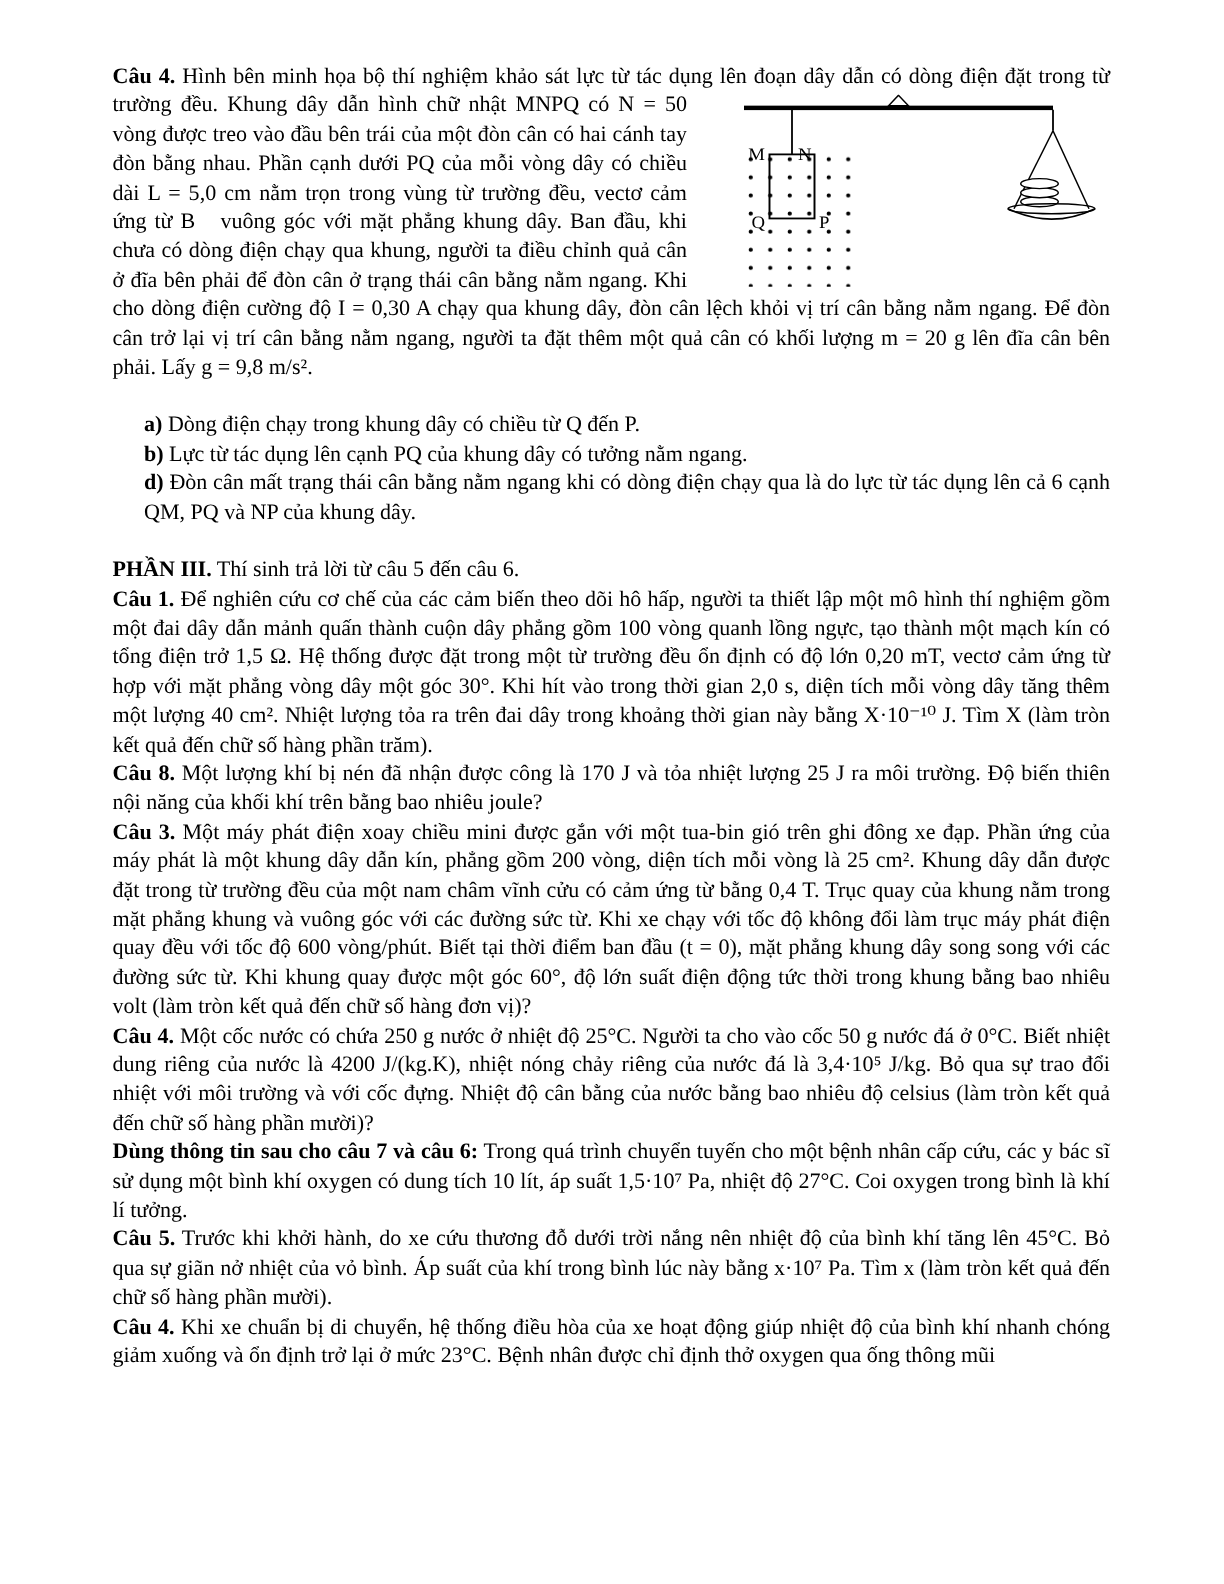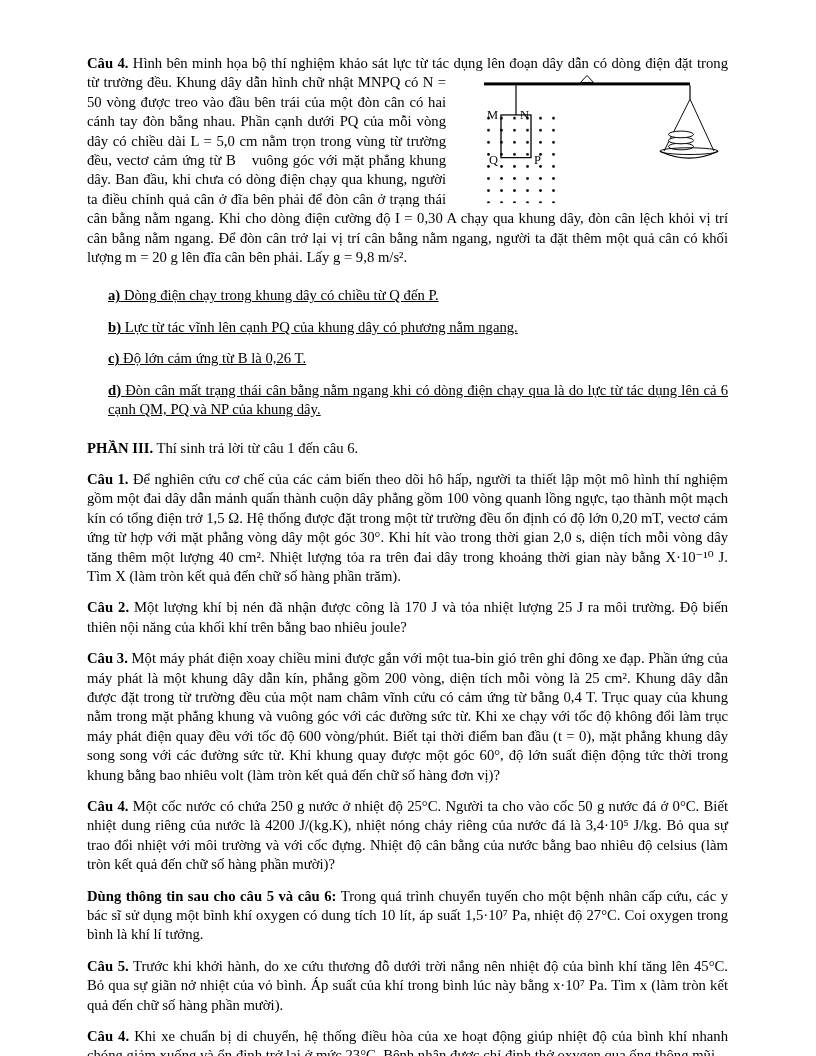--- a/index.html
+++ b/index.html
@@ -11,30 +11,30 @@
   }
   .page {
     width: 816px; height: 1056px;
     padding: 42px 76px 20px 75px;
     font-family: "Liberation Serif", "DejaVu Serif", serif;
     font-size: 14.7px;
     line-height: 19.4px;
     color: #000000;
     text-align: justify;
   }
-  p { margin: 12px; padding: 0; }
+  p { margin: 0; padding: 0; }
   b { font-weight: 700; }
   .figure {
     float: right;
     width: 272px;
     height: 130px;
     margin: 2px 0 2px 10px;
   }
   .figure svg { display: block; }
-  .options { margin-top: 19px; text-decoration: underline; }
+  .options { margin-top: 19px; }
   .option { padding-left: 21px; }
   .section-heading { margin-top: 19px; }
   svg text {
     font-family: "Liberation Serif", "DejaVu Serif", serif;
     font-size: 12.5px;
     fill: #000000;
   }
   svg line, svg path { stroke: #000000; }
 </style>
 </head>
@@ -73,34 +73,33 @@
       <ellipse cx="225" cy="70.5" rx="12.5" ry="3.6" fill="#fff" stroke="#000"></ellipse>
       <ellipse cx="225" cy="64" rx="12.5" ry="3.6" fill="#fff" stroke="#000"></ellipse>
 
       <ellipse cx="233" cy="82" rx="29" ry="3.6" fill="none" stroke="#000"></ellipse>
       <path d="M204,82 Q233,97 262,82" fill="none" stroke-width="1.2"></path>
     </svg>
       </span><span>trường đều. Khung dây dẫn hình chữ nhật MNPQ có N = 50 vòng được treo vào đầu bên trái của một đòn cân có hai cánh tay đòn bằng nhau. Phần cạnh dưới PQ của mỗi vòng dây có chiều dài L = 5,0 cm nằm trọn trong vùng từ trường đều, vectơ cảm ứng từ B⃗ vuông góc với mặt phẳng khung dây. Ban đầu, khi chưa có dòng điện chạy qua khung, người ta điều chỉnh quả cân ở đĩa bên phải để đòn cân ở trạng thái cân bằng nằm ngang. Khi cho dòng điện cường độ I = 0,30 A chạy qua khung dây, đòn cân lệch khỏi vị trí cân bằng nằm ngang. Để đòn cân trở lại vị trí cân bằng nằm ngang, người ta đặt thêm một quả cân có khối lượng m = 20 g lên đĩa cân bên phải. Lấy g = 9,8 m/s².</span></p>
 
   <div class="options">
     <p class="option"><b>a)</b> <span>Dòng điện chạy trong khung dây có chiều từ Q đến P.</span></p>
-    <p class="option"><b>b)</b> <span>Lực từ tác vĩnh lên cạnh PQ của khung dây có phương nằm ngang.</span></p>
-    <p class="option"><b>c)</b> <span>Độ lớn cảm ứng từ B là 0,26 T.</span></p>
+    <p class="option"><b>b)</b> <span>Lực từ tác dụng lên cạnh PQ của khung dây có tưởng nằm ngang.</span></p>
     <p class="option"><b>d)</b> <span>Đòn cân mất trạng thái cân bằng nằm ngang khi có dòng điện chạy qua là do lực từ tác dụng lên cả 6 cạnh QM, PQ và NP của khung dây.</span></p>
   </div>
 
-  <p class="para section-heading"><b>PHẦN III.</b> <span>Thí sinh trả lời từ câu 1 đến câu 6.</span></p>
+  <p class="para section-heading"><b>PHẦN III.</b> <span>Thí sinh trả lời từ câu 5 đến câu 6.</span></p>
 
   <p class="para"><b>Câu 1.</b> <span>Để nghiên cứu cơ chế của các cảm biến theo dõi hô hấp, người ta thiết lập một mô hình thí nghiệm gồm một đai dây dẫn mảnh quấn thành cuộn dây phẳng gồm 100 vòng quanh lồng ngực, tạo thành một mạch kín có tổng điện trở 1,5 Ω. Hệ thống được đặt trong một từ trường đều ổn định có độ lớn 0,20 mT, vectơ cảm ứng từ hợp với mặt phẳng vòng dây một góc 30°. Khi hít vào trong thời gian 2,0 s, diện tích mỗi vòng dây tăng thêm một lượng 40 cm². Nhiệt lượng tỏa ra trên đai dây trong khoảng thời gian này bằng X·10⁻¹⁰ J. Tìm X (làm tròn kết quả đến chữ số hàng phần trăm).</span></p>
 
-  <p class="para"><b>Câu 2.</b> <span>Một lượng khí bị nén đã nhận được công là 170 J và tỏa nhiệt lượng 25 J ra môi trường. Độ biến thiên nội năng của khối khí trên bằng bao nhiêu joule?</span></p>
+  <p class="para"><b>Câu 8.</b> <span>Một lượng khí bị nén đã nhận được công là 170 J và tỏa nhiệt lượng 25 J ra môi trường. Độ biến thiên nội năng của khối khí trên bằng bao nhiêu joule?</span></p>
 
   <p class="para"><b>Câu 3.</b> <span>Một máy phát điện xoay chiều mini được gắn với một tua-bin gió trên ghi đông xe đạp. Phần ứng của máy phát là một khung dây dẫn kín, phẳng gồm 200 vòng, diện tích mỗi vòng là 25 cm². Khung dây dẫn được đặt trong từ trường đều của một nam châm vĩnh cửu có cảm ứng từ bằng 0,4 T. Trục quay của khung nằm trong mặt phẳng khung và vuông góc với các đường sức từ. Khi xe chạy với tốc độ không đổi làm trục máy phát điện quay đều với tốc độ 600 vòng/phút. Biết tại thời điểm ban đầu (t = 0), mặt phẳng khung dây song song với các đường sức từ. Khi khung quay được một góc 60°, độ lớn suất điện động tức thời trong khung bằng bao nhiêu volt (làm tròn kết quả đến chữ số hàng đơn vị)?</span></p>
 
   <p class="para"><b>Câu 4.</b> <span>Một cốc nước có chứa 250 g nước ở nhiệt độ 25°C. Người ta cho vào cốc 50 g nước đá ở 0°C. Biết nhiệt dung riêng của nước là 4200 J/(kg.K), nhiệt nóng chảy riêng của nước đá là 3,4·10⁵ J/kg. Bỏ qua sự trao đổi nhiệt với môi trường và với cốc đựng. Nhiệt độ cân bằng của nước bằng bao nhiêu độ celsius (làm tròn kết quả đến chữ số hàng phần mười)?</span></p>
 
-  <p class="para"><b>Dùng thông tin sau cho câu 5 và câu 6:</b> <span>Trong quá trình chuyển tuyến cho một bệnh nhân cấp cứu, các y bác sĩ sử dụng một bình khí oxygen có dung tích 10 lít, áp suất 1,5·10⁷ Pa, nhiệt độ 27°C. Coi oxygen trong bình là khí lí tưởng.</span></p>
+  <p class="para"><b>Dùng thông tin sau cho câu 7 và câu 6:</b> <span>Trong quá trình chuyển tuyến cho một bệnh nhân cấp cứu, các y bác sĩ sử dụng một bình khí oxygen có dung tích 10 lít, áp suất 1,5·10⁷ Pa, nhiệt độ 27°C. Coi oxygen trong bình là khí lí tưởng.</span></p>
 
   <p class="para"><b>Câu 5.</b> <span>Trước khi khởi hành, do xe cứu thương đỗ dưới trời nắng nên nhiệt độ của bình khí tăng lên 45°C. Bỏ qua sự giãn nở nhiệt của vỏ bình. Áp suất của khí trong bình lúc này bằng x·10⁷ Pa. Tìm x (làm tròn kết quả đến chữ số hàng phần mười).</span></p>
 
   <p class="para"><b>Câu 4.</b> <span>Khi xe chuẩn bị di chuyển, hệ thống điều hòa của xe hoạt động giúp nhiệt độ của bình khí nhanh chóng giảm xuống và ổn định trở lại ở mức 23°C. Bệnh nhân được chỉ định thở oxygen qua ống thông mũi</span></p>
 
 </div>
 
 </body></html>

